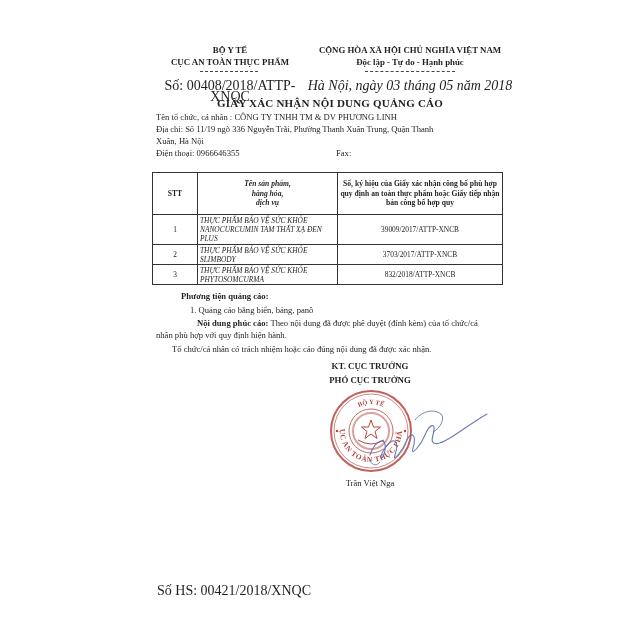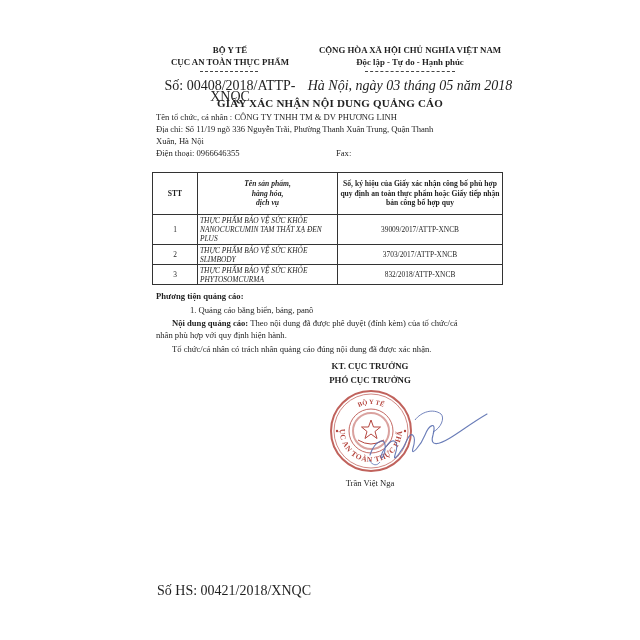--- a/index.html
+++ b/index.html
@@ -1,19 +1,19 @@
 <!DOCTYPE html>
 <html><head>
 <meta charset="utf-8">
 <style>
   html, body { margin: 0; padding: 0; background: #ffffff; }
   body { width: 640px; height: 640px; position: relative; overflow: hidden;
          font-family: "Liberation Serif", "DejaVu Serif", serif; color: #1f1f1f; }
   .abs { position: absolute; }
-  .bold { font-weight: bold; }
+  .bold { font-weight: bold; margin-left: 25px; }
   .ital { font-style: italic; }
   .center { text-align: center; }
   .sm { font-size: 14px; line-height: 11px; }
   .hdr { font-size: 8.8px; line-height: 12px; font-weight: bold; }
   .rule { position: absolute; border-top: 1px dashed #444; height: 0; }
   .title { font-size: 11px; font-weight: bold; letter-spacing: 0.2px; }
   table.prod { position: absolute; left: 152px; top: 172px; width: 351px;
                border-collapse: collapse; font-size: 7.4px; line-height: 9px; }
   table.prod td, table.prod th { border: 1px solid #333; padding: 0 2px; }
   table.prod th { font-weight: bold; text-align: center; font-size: 7.6px; line-height: 9.5px; }
@@ -71,24 +71,24 @@
       <td class="c-name">THỰC PHẨM BẢO VỆ SỨC KHỎE PHYTOSOMCURMA</td>
       <td class="c-code">832/2018/ATTP-XNCB</td>
     </tr>
   </tbody>
 </table>
 
 <div class="abs body-text bold" style="left:156px; top:290px; width:200px;">Phương tiện quảng cáo:</div>
 <div class="abs body-text" style="left:172px; top:304px; width:250px;margin-left:18px;">1. Quảng cáo bằng biển, bảng, panô</div>
 
 <div class="abs body-text" style="left:172px; top:317px; width:340px; white-space:nowrap;">
-  <span class="bold">Nội dung quảng cáo:</span><span> Theo nội dung đã được phê duyệt (đính kèm) của tổ chức/cá</span>
+  <span class="bold">Nội dung phúc cáo:</span><span> Theo nội dung đã được phê duyệt (đính kèm) của tổ chức/cá</span>
 </div>
 <div class="abs body-text" style="left:156px; top:329px; width:340px;">nhân phù hợp với quy định hiện hành.</div>
-<div class="abs body-text" style="left:172px; top:343px; width:340px; white-space:nowrap;">Tổ chức/cá nhân có trách nhân quảng cáo đúng nội dung đã được xác nhận.</div>
+<div class="abs body-text" style="left:172px; top:343px; width:340px; white-space:nowrap;">Tổ chức/cá nhân có trách nhiệm hoặc cáo đúng nội dung đã được xác nhận.</div>
 
 <div class="abs hdr center" style="left:300px; top:360px; width:140px;">KT. CỤC TRƯỞNG</div>
 <div class="abs hdr center" style="left:300px; top:374px; width:140px;">PHÓ CỤC TRƯỞNG</div>
 
 <svg class="abs" style="left:328px; top:388px;" width="86" height="86" viewBox="0 0 86 86">
   <defs>
     <path id="topArc" d="M 16 43 A 27 27 0 0 1 70 43"></path>
     <path id="botArc" d="M 12 43 A 31 31 0 0 0 74 43"></path>
   </defs>
   <circle cx="43" cy="43" r="40" fill="none" stroke="#b5463f" stroke-width="2" opacity="0.85"></circle>

